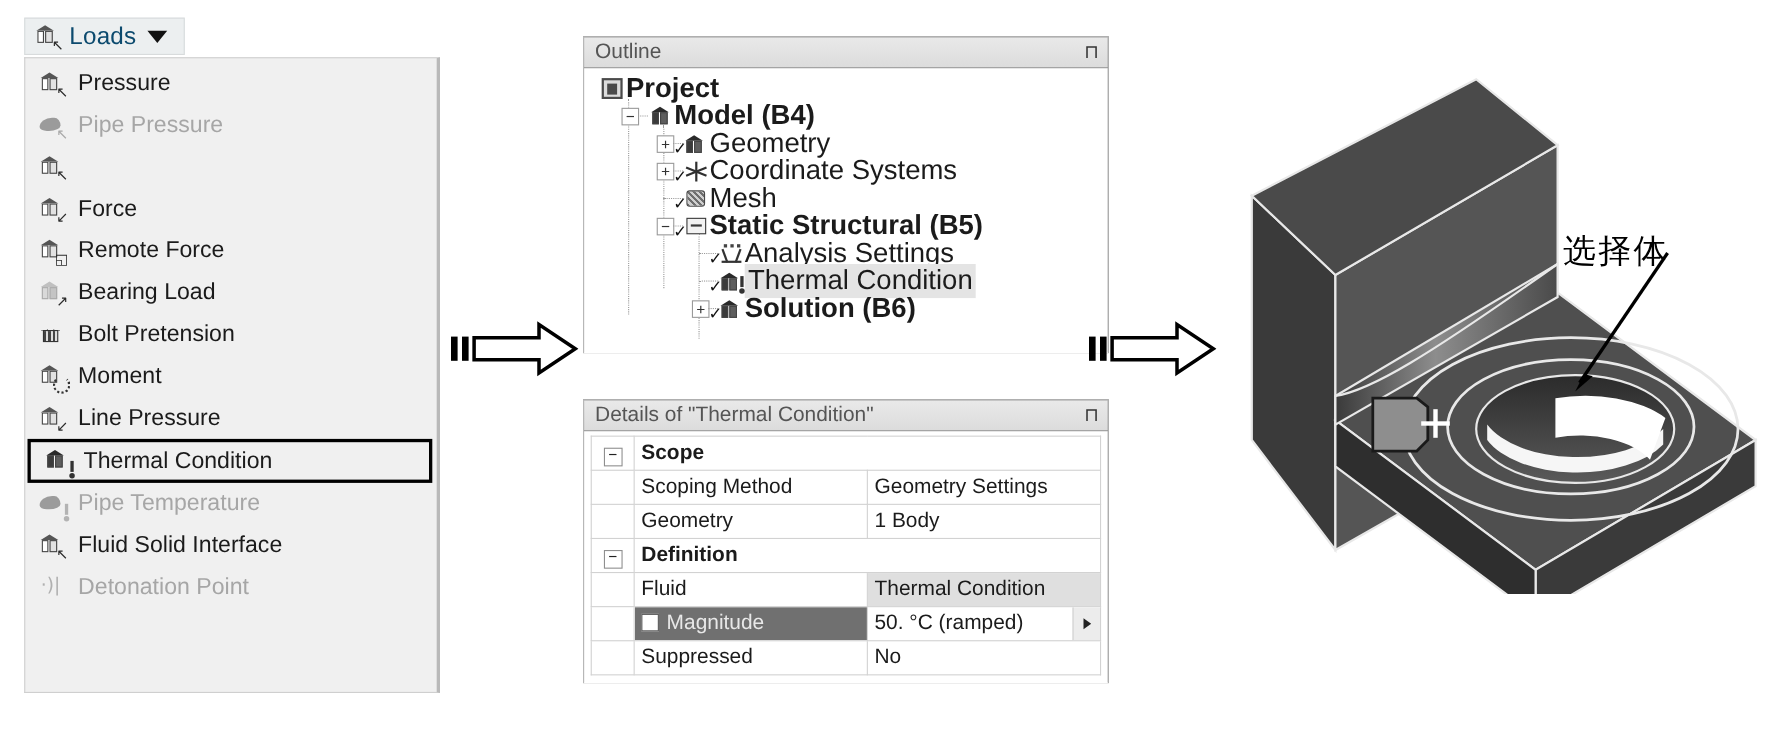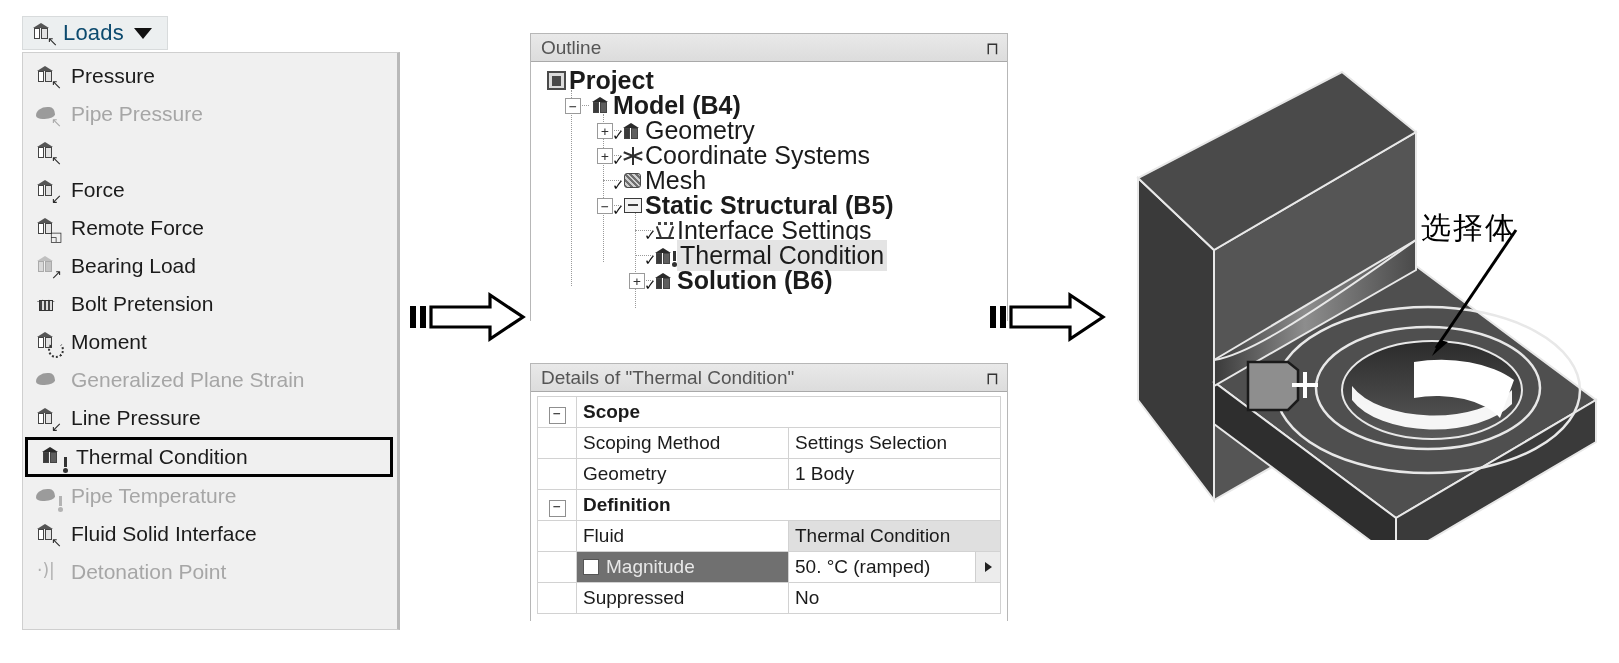--- a/index.html
+++ b/index.html
@@ -247,26 +247,20 @@
         <span class="cube">
           <i class="top"></i>
           <i class="bl"></i>
           <i class="br"></i>
         </span>
         <span class="moment-arc"></span>
       </span>
     <span>Moment</span>
   </div>
 
-  <div class="menu-item disabled">
-    <span class="mi-ico">
-        <span class="blob"></span>
-      </span>
-    <span>Generalized Plane Strain</span>
-  </div>
 
   <div class="menu-item">
     <span class="mi-ico">
         <span class="cube">
           <i class="top"></i>
           <i class="bl"></i>
           <i class="br"></i>
         </span>
         <span class="sub">↙</span>
       </span>
@@ -409,21 +403,21 @@
         <span class="chk">✓</span>
         <span class="anls">
             <span class="d" style="left:3px;"></span>
             <span class="d" style="left:9px;"></span>
             <span class="d" style="left:15px;"></span>
             <span class="l1"></span>
             <span class="l2"></span>
             <span class="base"></span>
           </span>
       </span>
-      <span class="txt">Interface Settings</span>
+      <span class="txt">Analysis Settings</span>
     </div>
 
     <div class="tree-row sel" style="padding-left:122px;">
       <span class="dots" style="left:104px;top:12px;width:18px;"></span>
       <span class="tico">
         <span class="chk">✓</span>
         <span class="cube solid" style="left:2px;top:3px;width:18px;height:17px;">
             <i class="top"></i>
             <i class="bl"></i>
             <i class="br"></i>
@@ -461,21 +455,21 @@
   <div id="details-body">
     <table class="details">
       <tbody>
           <tr>
         <td class="expcell"><span class="expbox">−</span></td>
         <td class="grp" colspan="2">Scope</td>
       </tr>
       <tr>
         <td class="expcell"></td>
         <td class="key">Scoping Method</td>
-        <td class="val">Settings Selection</td>
+        <td class="val">Geometry Settings</td>
       </tr>
       <tr>
         <td class="expcell"></td>
         <td class="key">Geometry</td>
         <td class="val">1 Body</td>
       </tr>
       <tr>
         <td class="expcell"><span class="expbox">−</span></td>
         <td class="grp" colspan="2">Definition</td>
       </tr>

